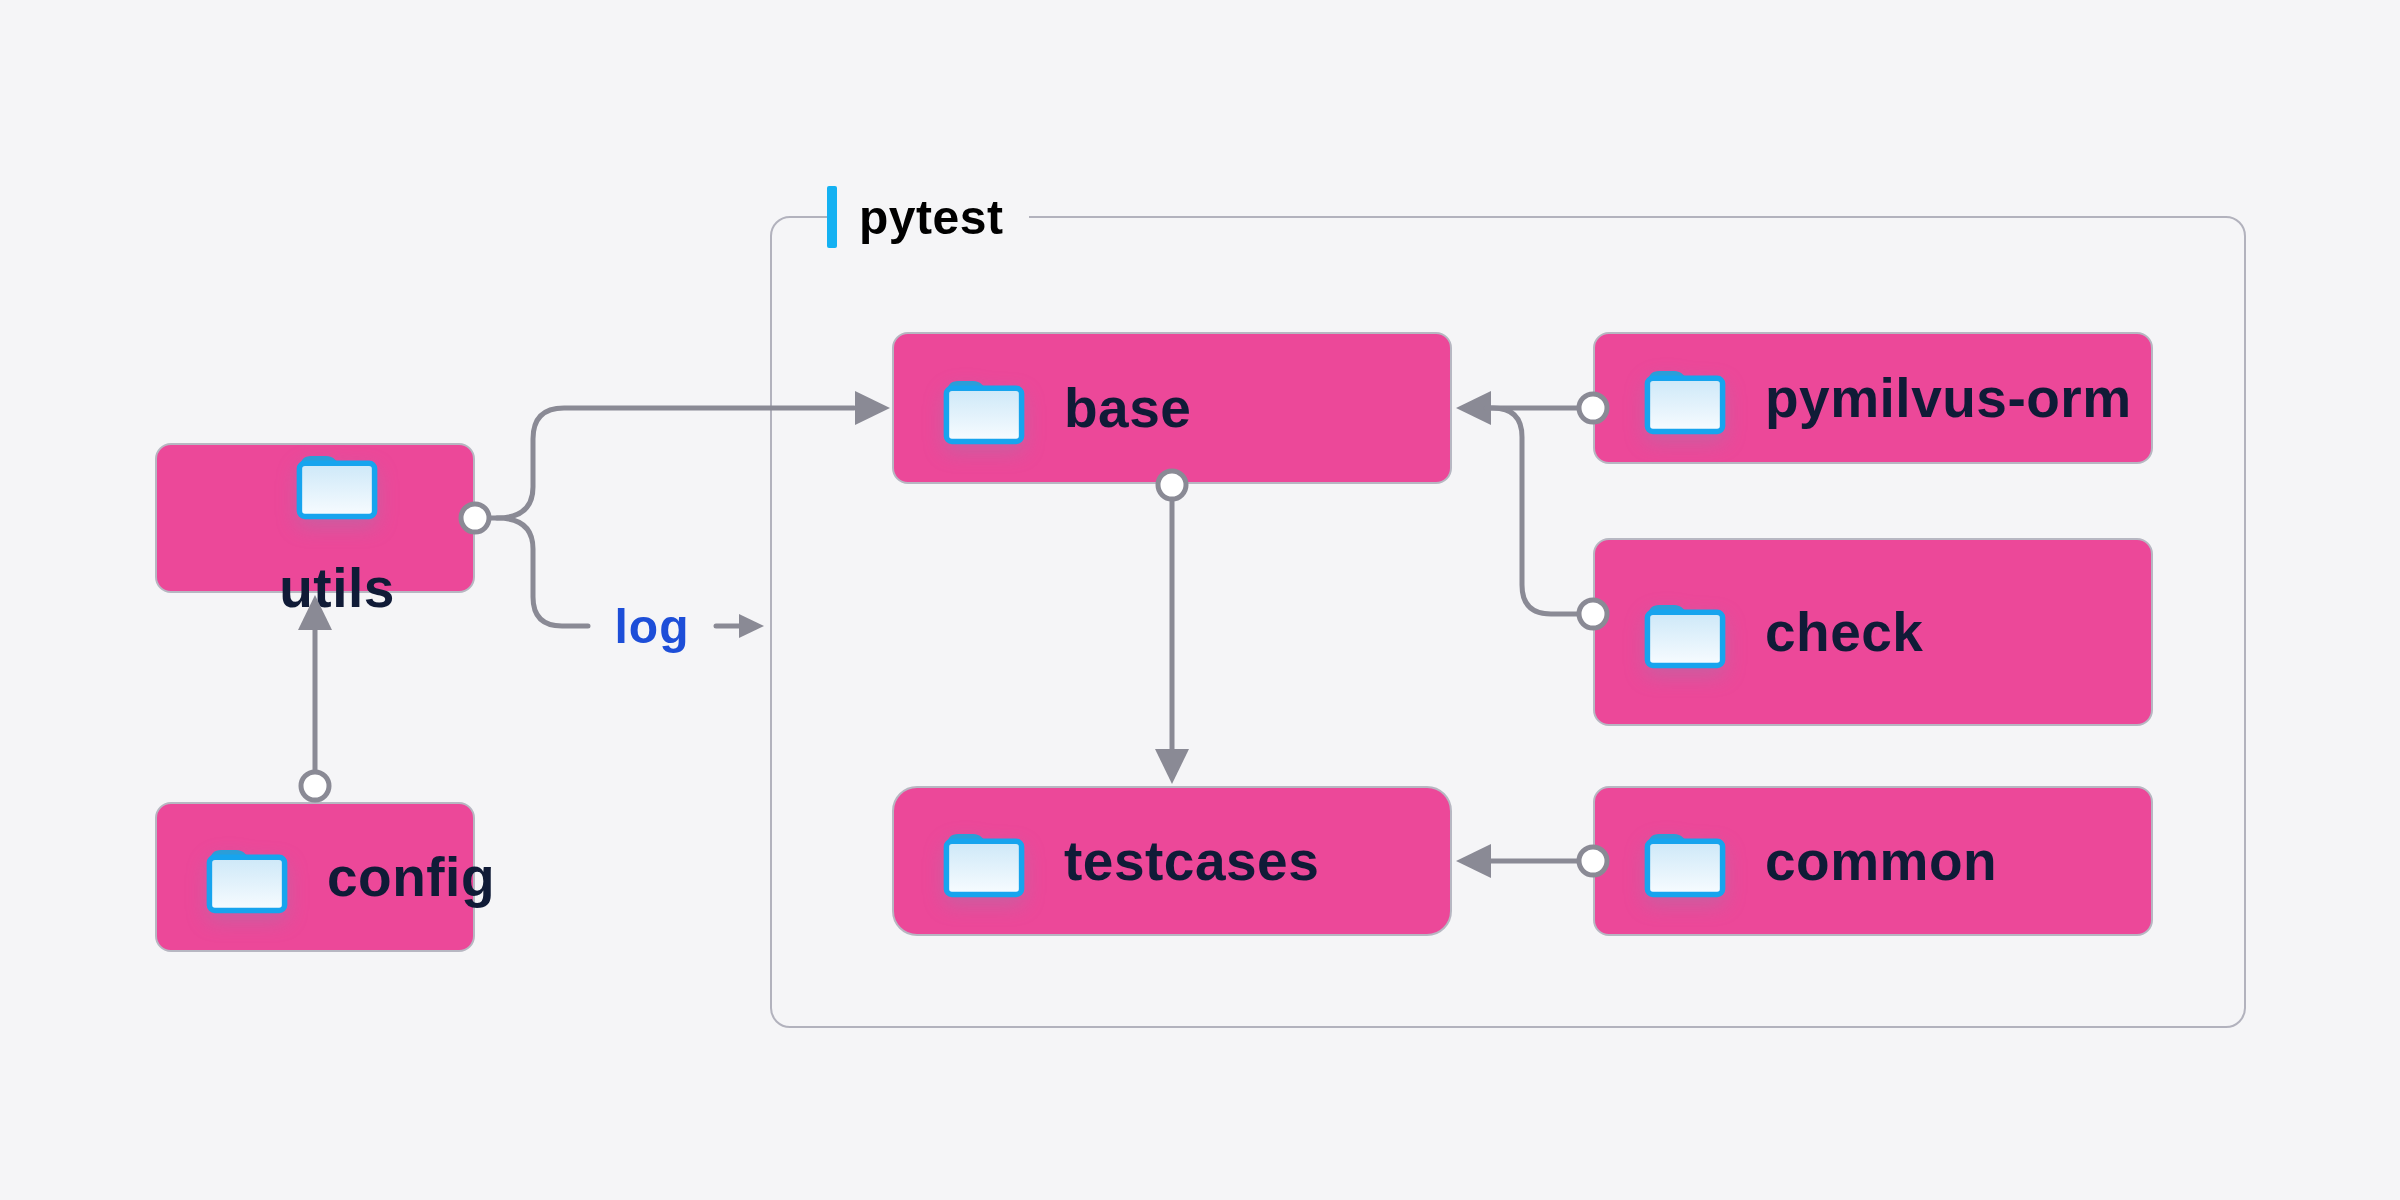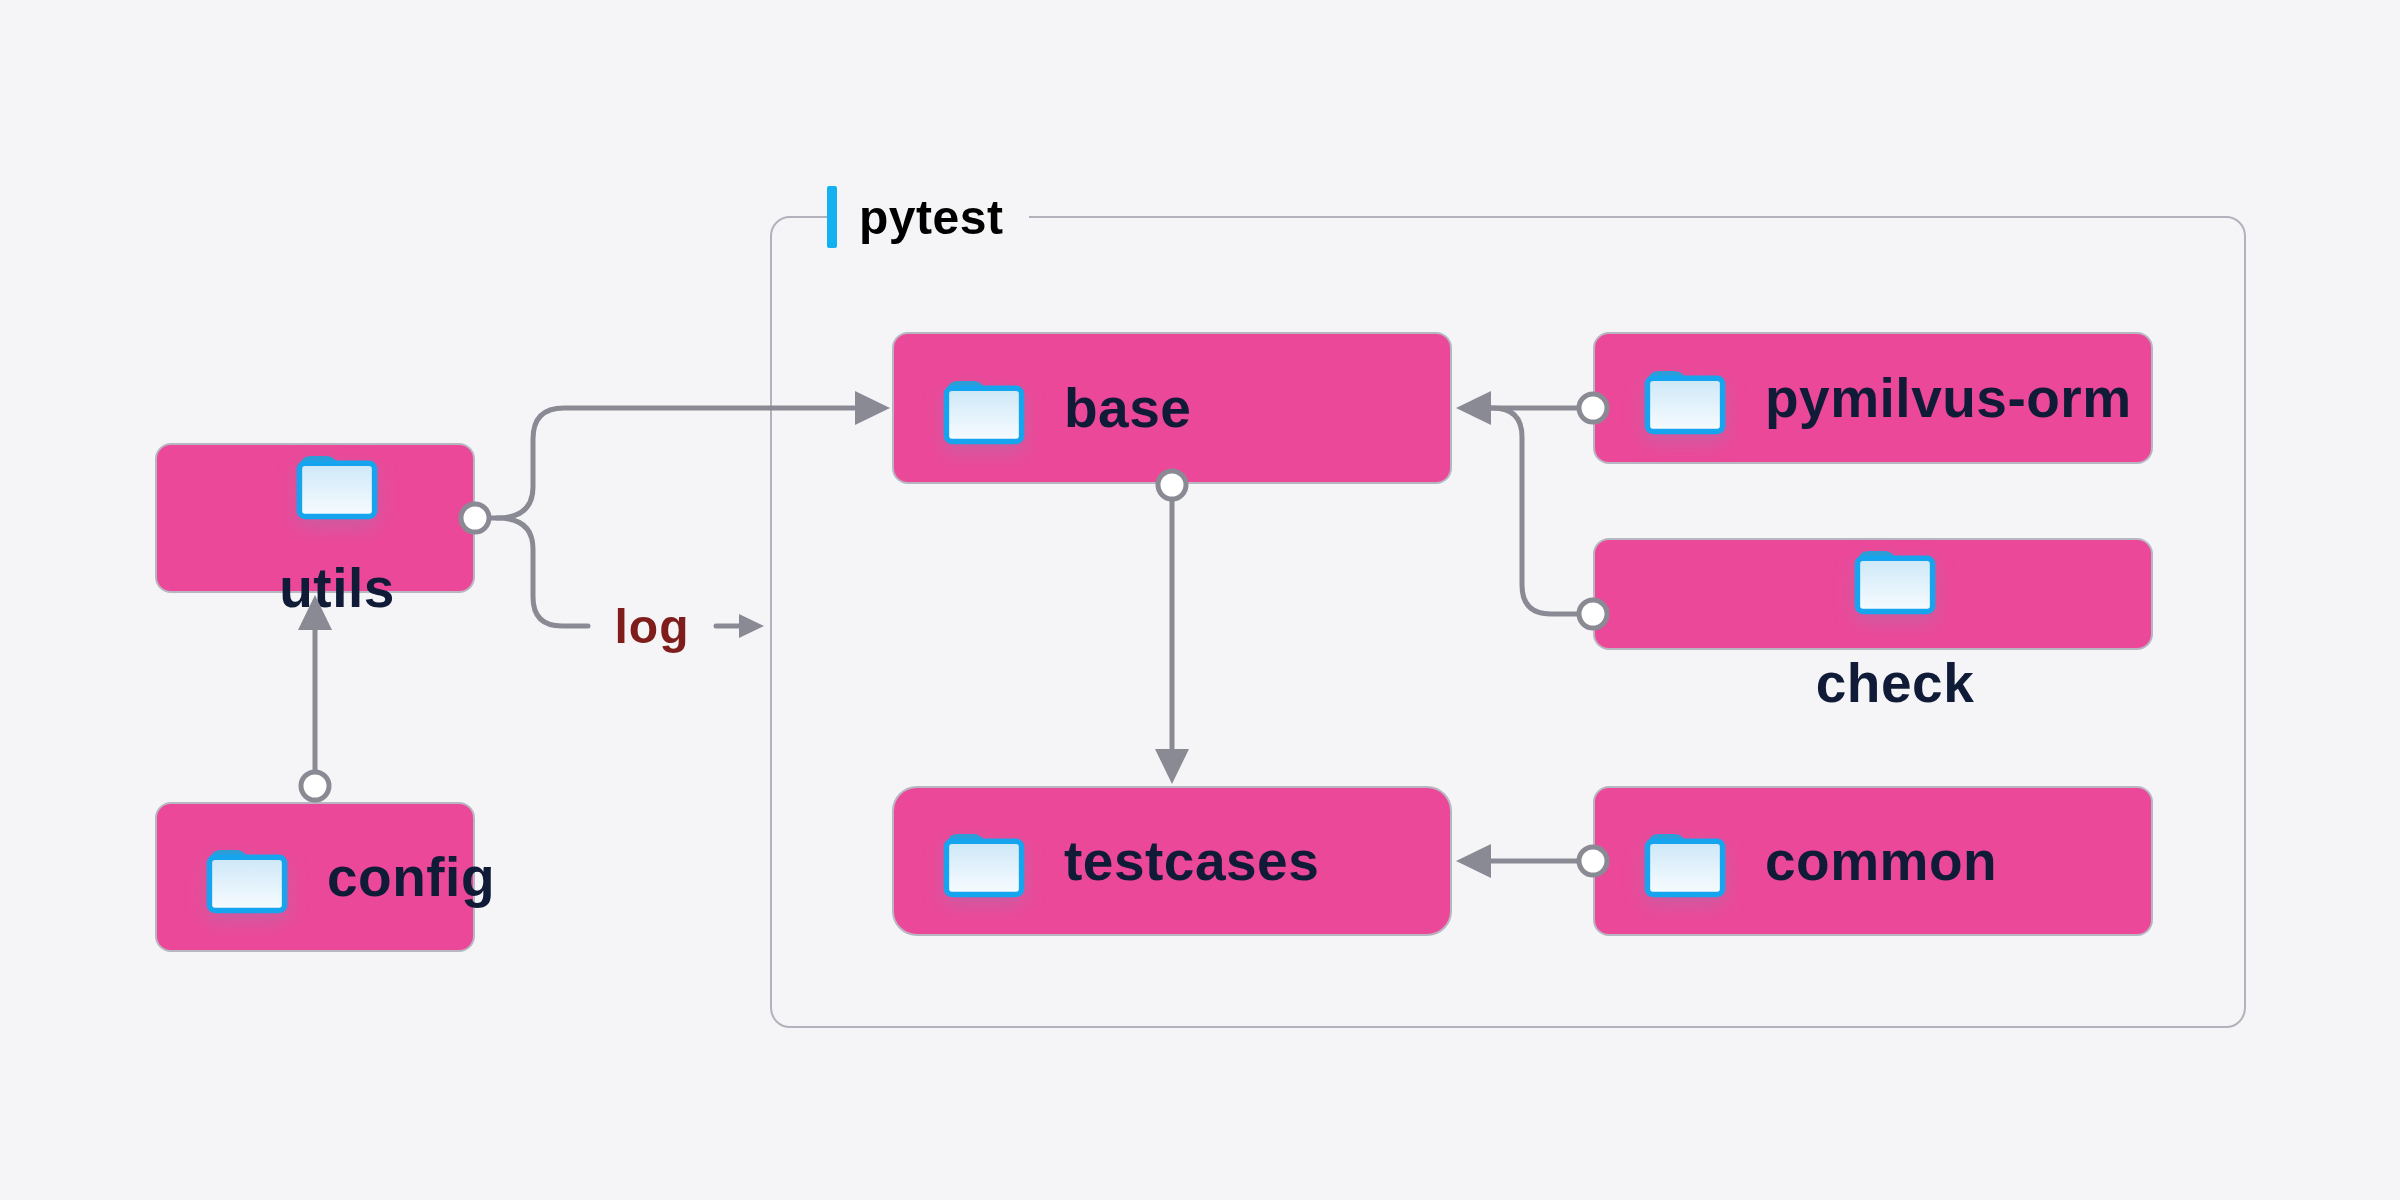--- a/index.html
+++ b/index.html
@@ -65,21 +65,21 @@
   .folder {
     width: 92px; height: 77px;
     flex: 0 0 auto;
     filter: drop-shadow(0 8px 10px rgba(110, 150, 180, 0.28));
   }
 
   #node-utils     { left: 155px;  top: 443px; width: 320px; height: 150px; flex-direction: column; }
   #node-config    { left: 155px;  top: 786px; width: 320px; height: 150px; margin-top: 16px; }
   #node-base      { left: 892px;  top: 332px; width: 560px; height: 152px; }
   #node-pymilvus  { left: 1593px; top: 332px; width: 560px; height: 132px; }
-  #node-check     { left: 1593px; top: 538px; width: 560px; height: 112px; flex-direction: column; }
+  #node-check     { left: 1593px; top: 538px; width: 560px; height: 188px; }
   #node-testcases { left: 892px;  top: 786px; width: 560px; height: 150px; border-radius: 25px; }
   #node-common    { left: 1593px; top: 786px; width: 560px; height: 150px; }
 
   
   svg.edges {
     position: absolute;
     inset: 0;
     width: 100%; height: 100%;
     pointer-events: none;
   }
@@ -94,21 +94,21 @@
 
   
   .edge-label {
     position: absolute;
     left: 592px; top: 598px;
     width: 120px; height: 58px;
     line-height: 58px;
     text-align: center;
     font-size: 48px;
     font-weight: 600;
-    color: #7f1d1d;
+    color: #1d4ed8;
     letter-spacing: 1px;
   }
 
   .defs-holder { position: absolute; width: 0; height: 0; }
 </style>
 </head>
 <body>
 
 <svg class="defs-holder" aria-hidden="true">
   <defs>

